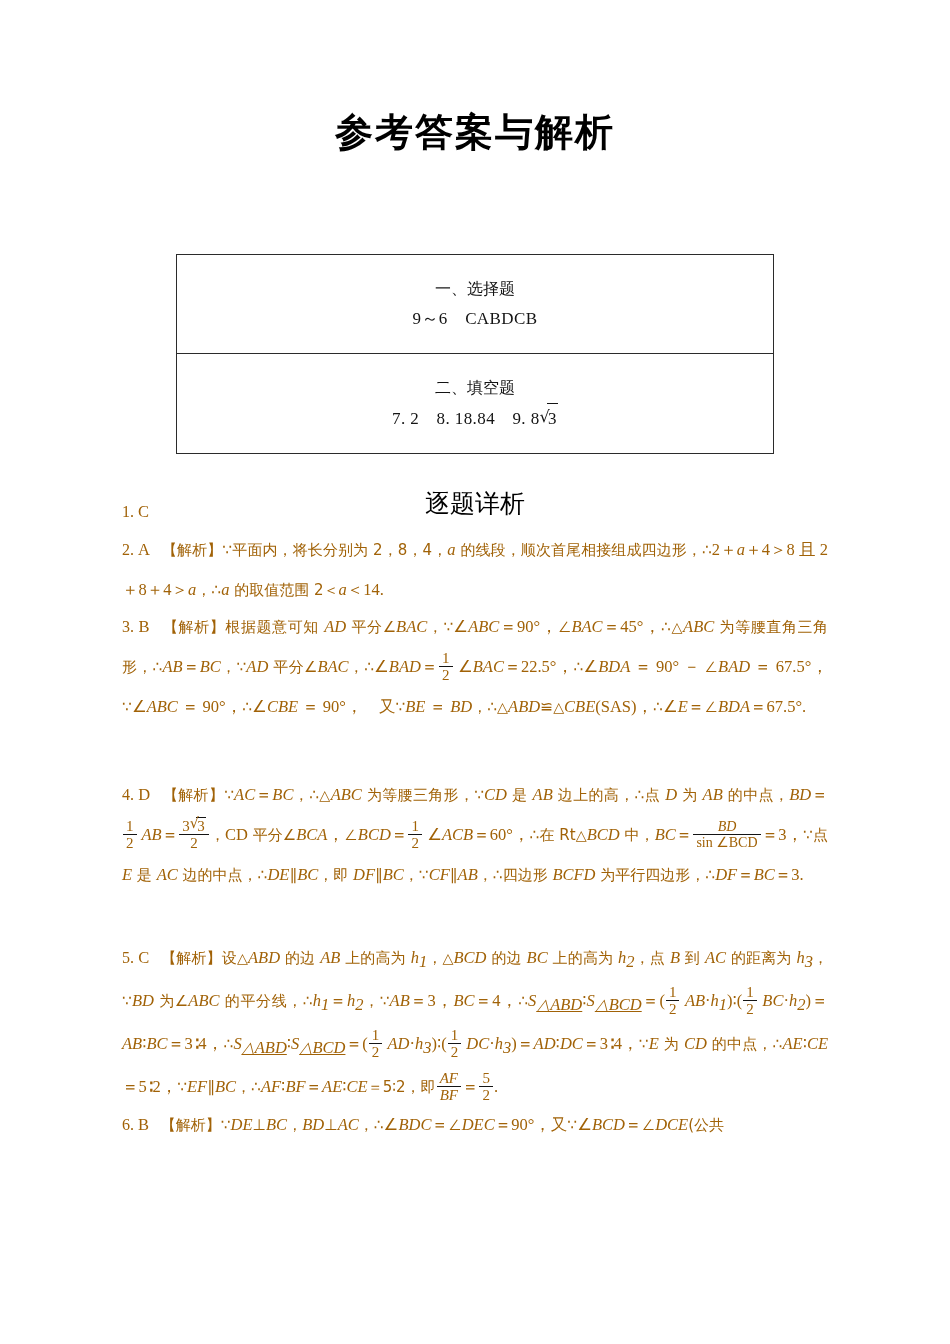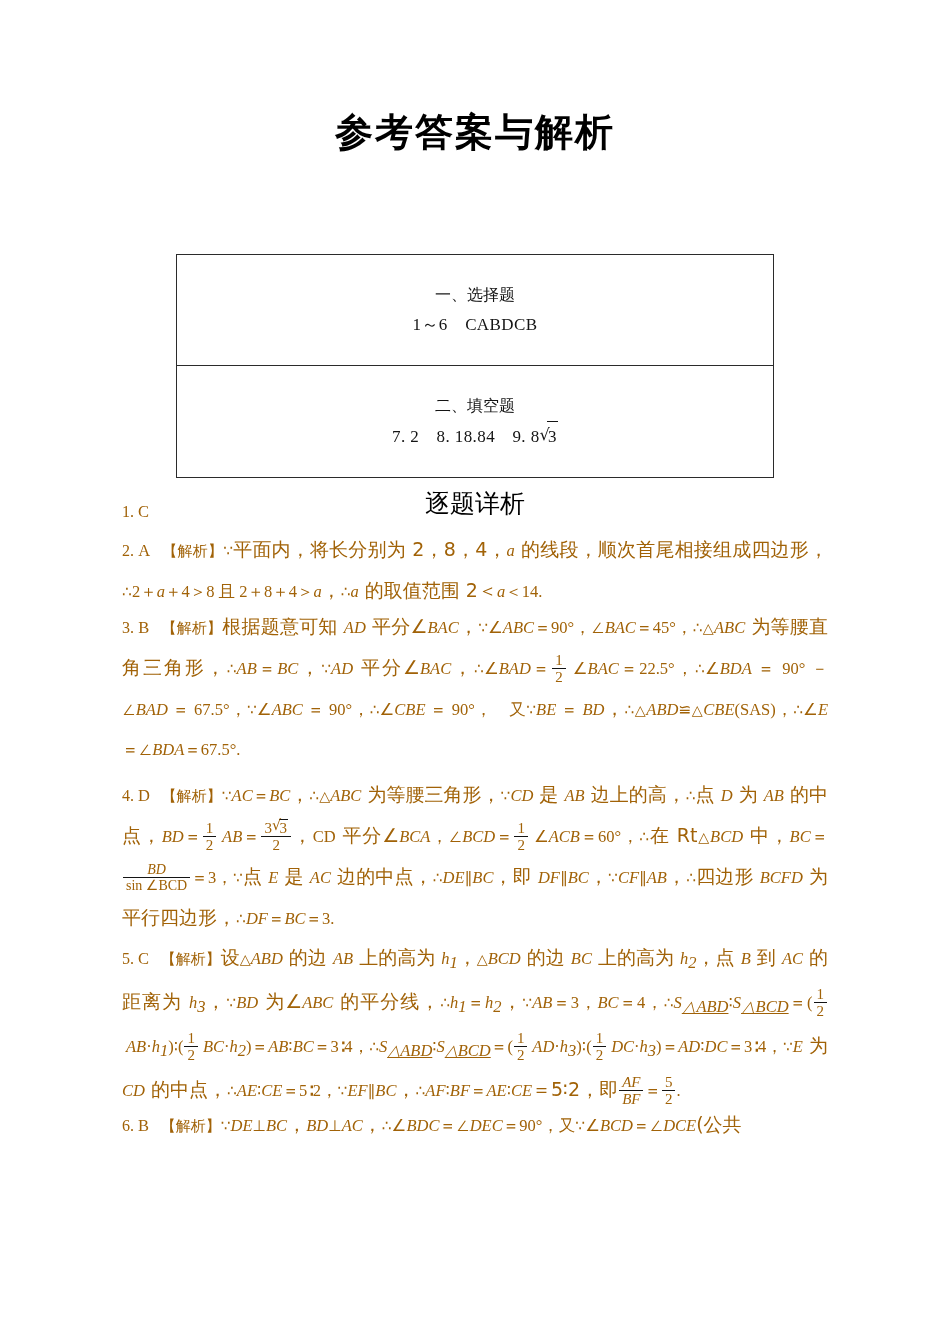--- a/index.html
+++ b/index.html
@@ -53,21 +53,21 @@
     left: 176px;
     top: 254px;
     width: 598px;
     border-collapse: collapse;
     border: 1.2px solid #2b2b2b;
   }
   .answer-table td {
     border-top: 1.2px solid #2b2b2b;
     border-bottom: 1.2px solid #2b2b2b;
     text-align: center;
-    padding: 16px;
+    padding: 10px;
     font-size: 16px;
     color: #141414;
   }
   .answer-table tr:first-child td { border-top: none; }
   .answer-table tr:last-child td { border-bottom: none; }
   .cell-block { padding: 9px 0 9px 0; }
   .cell-line { line-height: 30px; }
   .cn { font-family: "DejaVu Sans", sans-serif; font-size: 16px; }
   .ltr { font-family: "Liberation Serif", serif; font-size: 17px; letter-spacing: 0.4px; }
 
@@ -75,21 +75,21 @@
   .para {
     position: absolute;
     left: 122px;
     width: 706px;
     font-size: 15.5px;
     line-height: 39px;
     color: #a16207;
     text-align: justify;
     text-justify: inter-ideograph;
   }
-  .para .cnx { font-family: "DejaVu Sans", sans-serif; font-size: 19px; }
+  .para .cnx { font-family: "DejaVu Sans", sans-serif; font-size: 15px; }
   .para .mt  { font-family: "Liberation Serif", serif; font-style: italic; font-size: 16.5px; }
   .para .mr  { font-family: "Liberation Serif", serif; font-style: normal; font-size: 16.5px; }
   .para .lab { font-family: "Liberation Serif", serif; font-size: 16px; }
 
   .brk { font-family: Liberation Serif, serif; font-size: 15px; }
 
   
   .frac {
     display: inline-block;
     vertical-align: -0.52em;
@@ -130,21 +130,21 @@
 
   <div class="doc-title">参考答案与解析</div>
 
 
   <table class="answer-table">
     <tbody>
         <tr>
       <td>
         <div class="cell-block">
           <div class="cell-line cn">一、选择题</div>
-          <div class="cell-line ltr">1～6　CABDCB</div>
+          <div class="cell-line ltr">9～6　CABDCB</div>
         </div>
       </td>
     </tr>
     <tr>
       <td>
         <div class="cell-block">
           <div class="cell-line cn">二、填空题</div>
           <div class="cell-line ltr"><span>7. 2　8. 18.84　9. 8</span><span class="rad"><span>3</span></span></div>
         </div>
       </td>

